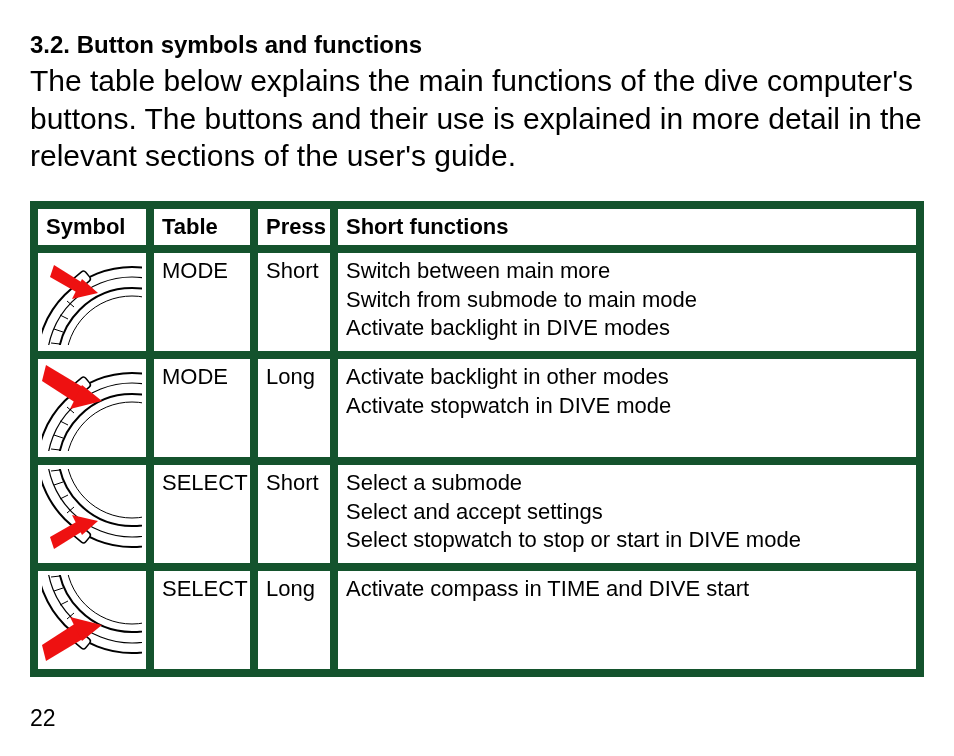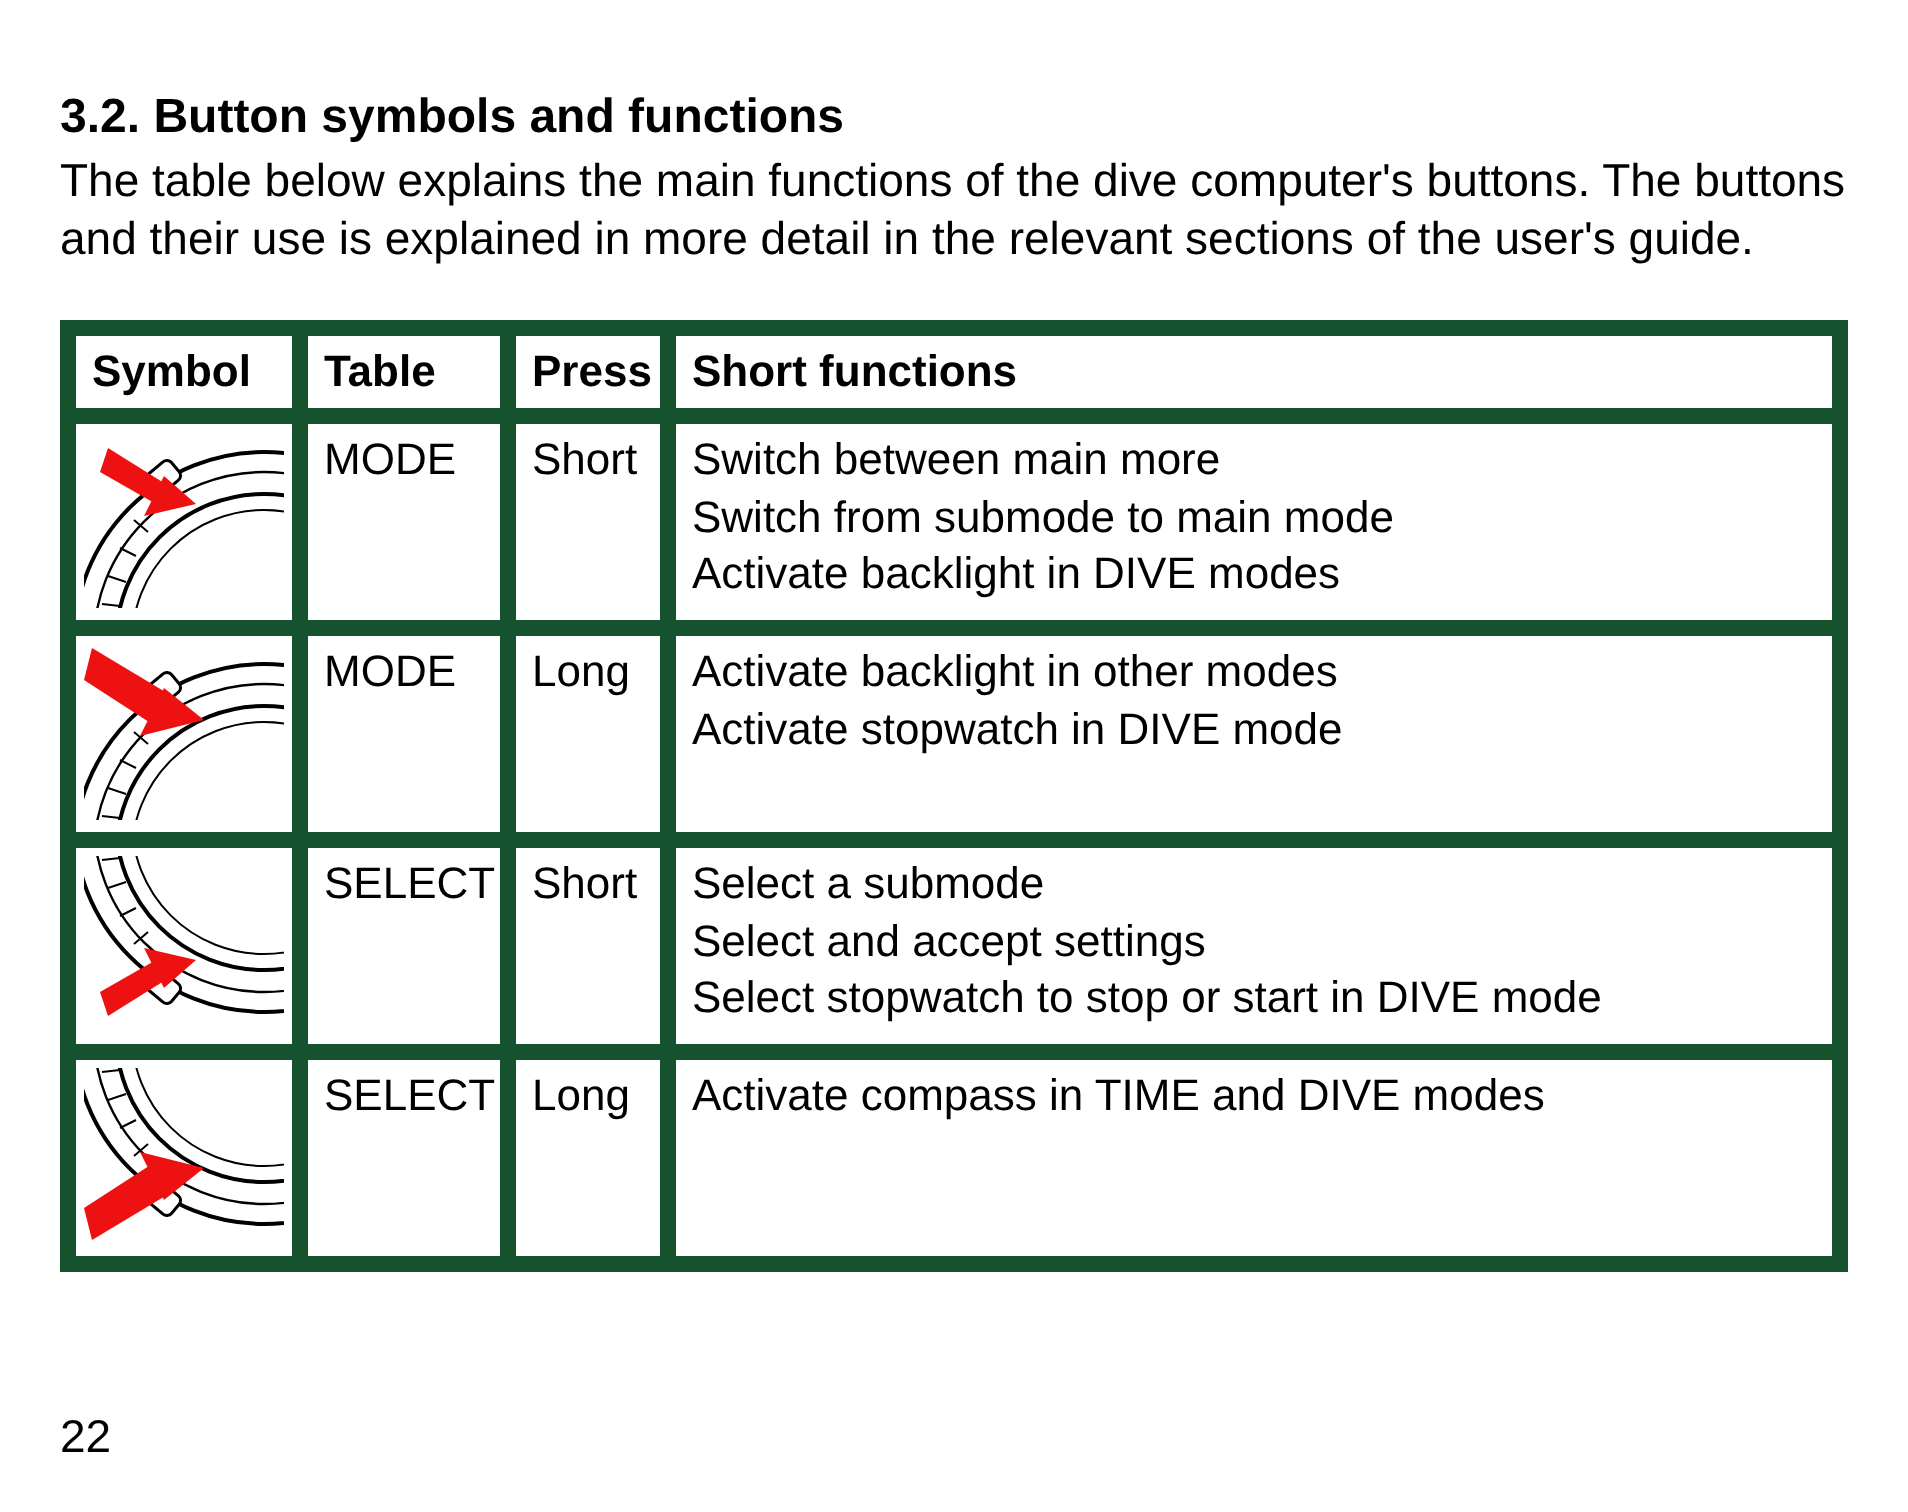--- a/index.html
+++ b/index.html
@@ -8,31 +8,31 @@
     background: #fff;
     width: 954px;
     height: 756px;
     font-family: Arial, Helvetica, sans-serif;
     color: #000;
   }
   .page {
     box-sizing: border-box;
     width: 954px;
     height: 756px;
-    padding: 44px 30px 0 30px;
+    padding: 30px 30px 0 30px;
     position: relative;
   }
   .section-title {
     font-size: 24px;
     font-weight: bold;
     margin: 0 0 2px 0;
     line-height: 1.25;
   }
   .intro {
-    font-size: 23px;
+    font-size: 30px;
     line-height: 1.25;
     margin: 0 0 26px 0;
   }
   .table-caption {
     font-size: 23px;
     margin: 0 0 0 0;
     line-height: 1.3;
   }
   table {
     border-collapse: collapse;
@@ -253,20 +253,20 @@
               <g>
                 <polygon points="4,86 44,62 34,48 0,70" fill="#e11"></polygon>
                 <polygon points="40,66 60,50 28,42" fill="#e11"></polygon>
               </g>
             </g>
           </svg>
         </td>
         <td>SELECT</td>
         <td>Long</td>
         <td>
-          <span class="func-line">Activate compass in TIME and DIVE modes</span>
+          <span class="func-line">Activate compass in TIME and DIVE start</span>
         </td>
       </tr>
     </tbody>
   </table>
 
   <div class="page-number">22</div>
 </div>
 
 </body></html>

